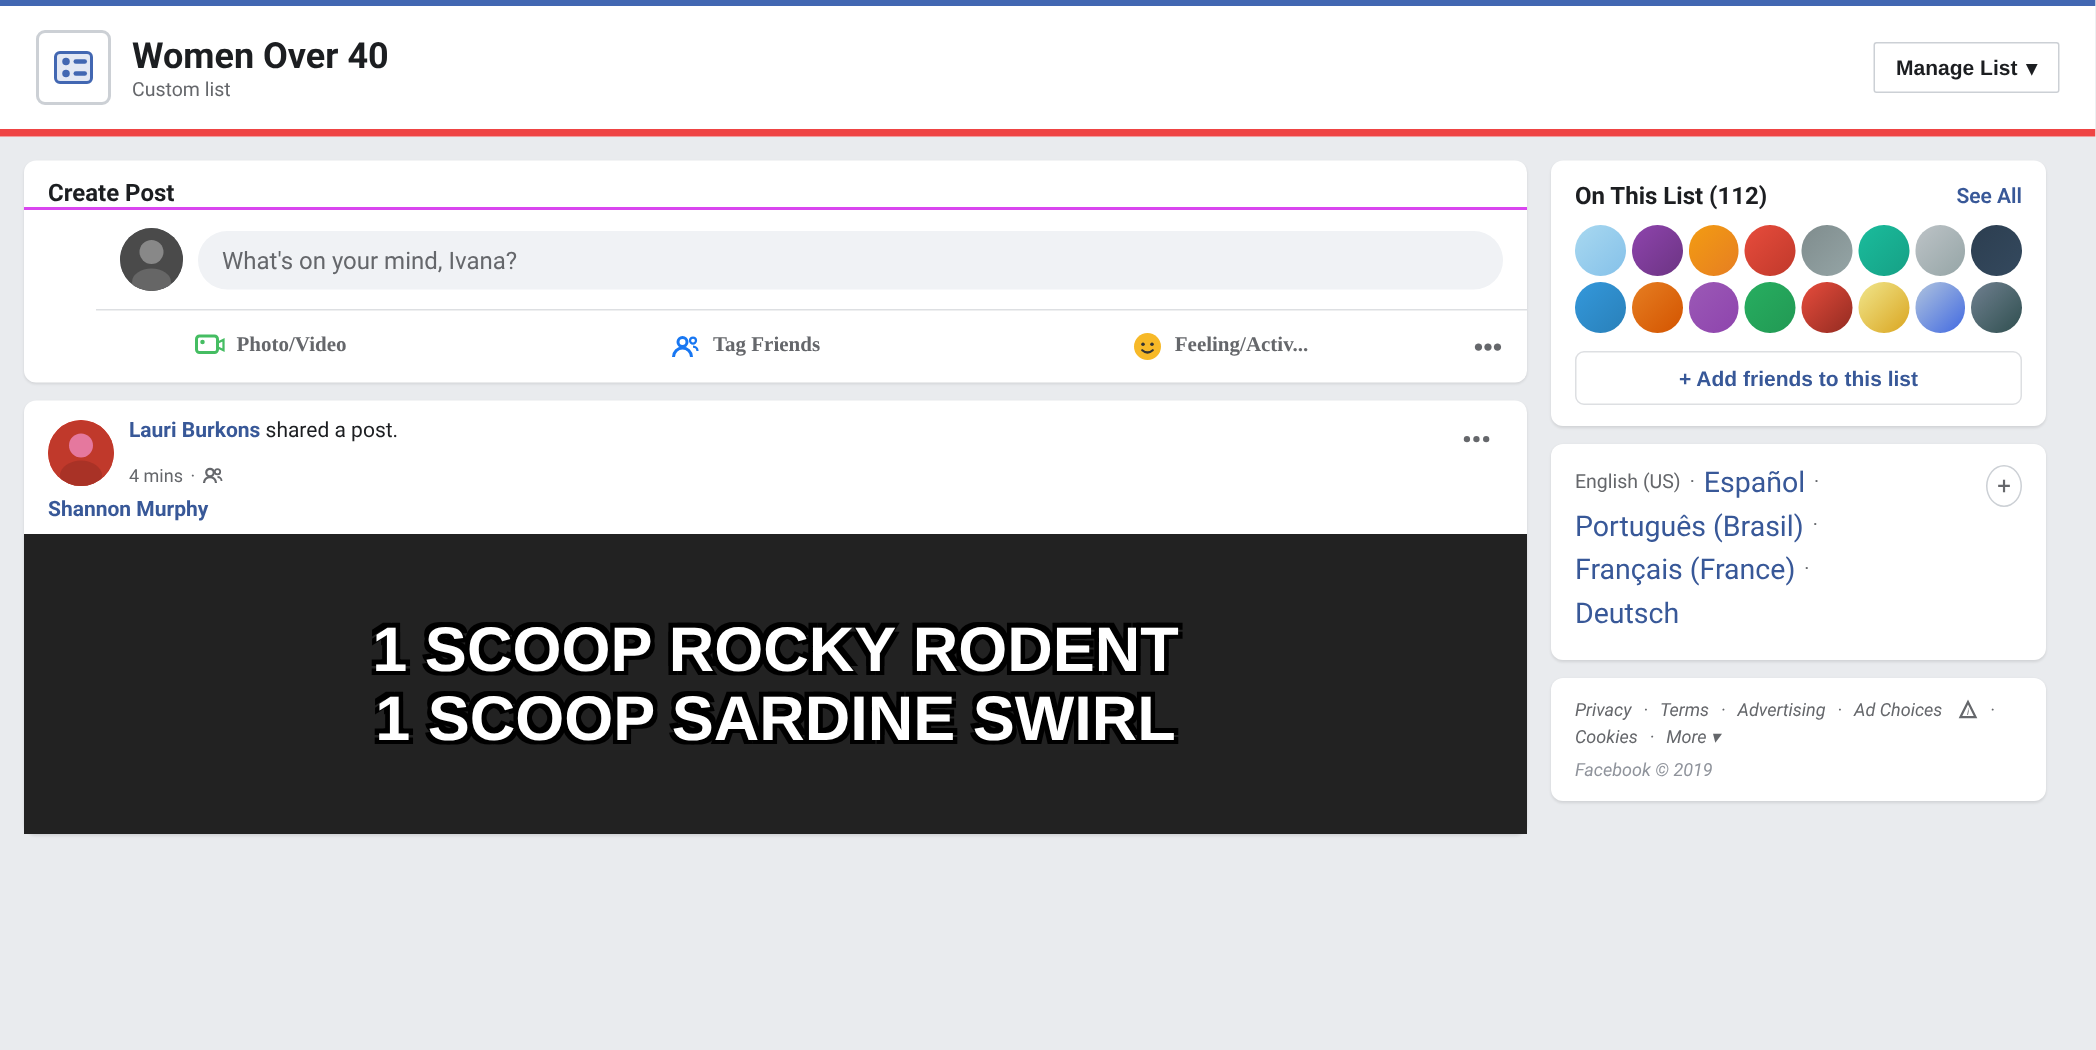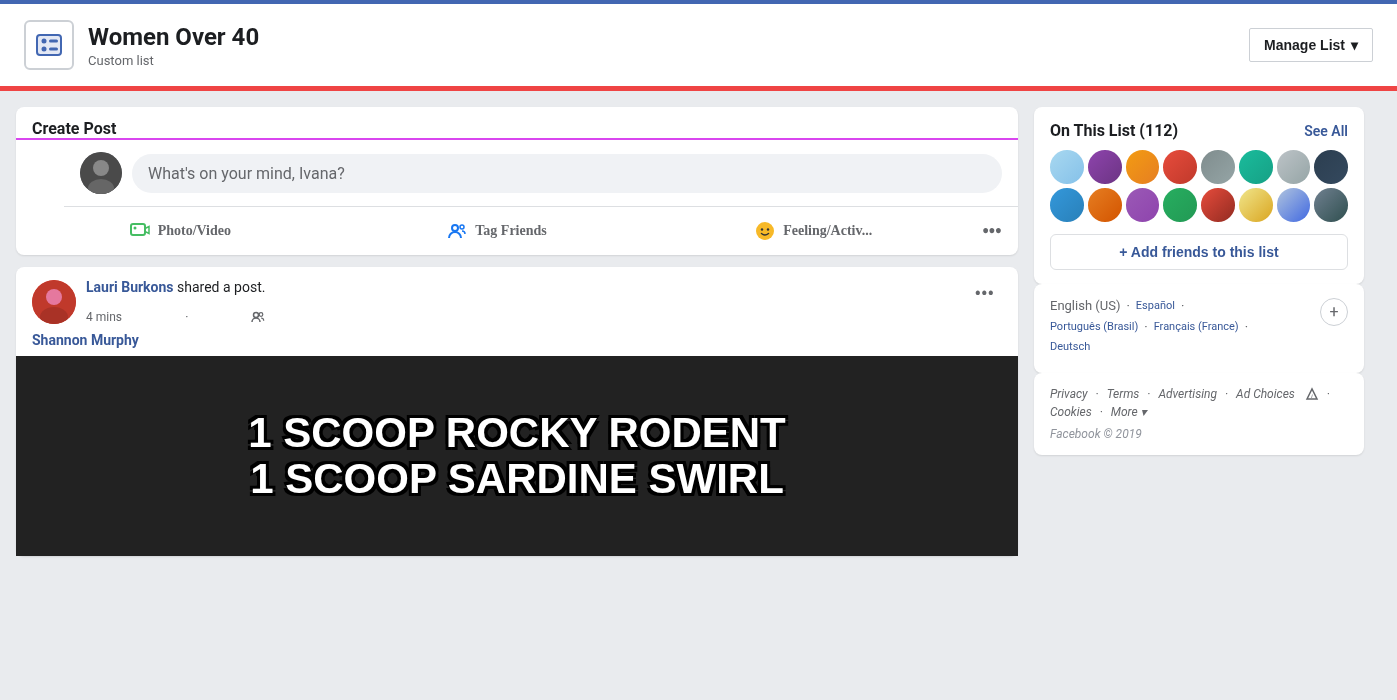--- a/index.html
+++ b/index.html
@@ -69,20 +69,21 @@
     .left-col {
       flex: 1;
       display: flex;
       flex-direction: column;
       gap: 12px;
     }
     .right-col {
       width: 330px;
       display: flex;
       flex-direction: column;
+      gap: 12px;
     }
     .card {
       background: #fff;
       border-radius: 8px;
       box-shadow: 0 1px 2px rgba(0,0,0,0.1);
     }
     .create-post-header {
       padding: 12px 16px 0;
       font-size: 16px;
       font-weight: 700;
@@ -167,25 +168,24 @@
       height: 44px;
       border-radius: 50%;
       background: #ccc;
       overflow: hidden;
       flex-shrink: 0;
     }
     .post-meta {}
     .post-time-line {
       display: flex;
       align-items: center;
-      gap: 21px;
+      gap: 5px;
       font-size: 12px;
       color: #65676b;
       margin-top: 15px;
-      justify-content: space-between;
     }
     .shared-name {
       font-size: 14px;
       font-weight: 700;
       color: #385898;
       padding: 2px 16px 8px;
       cursor: pointer;
     }
     .post-image {
       width: 100%;
@@ -266,21 +266,21 @@
       padding: 14px 16px;
     }
     .lang-row {
       display: flex;
       align-items: center;
       gap: 6px;
       flex-wrap: wrap;
       margin-bottom: 6px;
     }
     .lang-link {
-      font-size: 11px;
+      font-size: 19px;
       color: #385898;
       cursor: pointer;
     }
     .lang-separator {
       font-size: 13px;
       color: #65676b;
     }
     .lang-text {
       font-size: 13px;
       color: #65676b;

